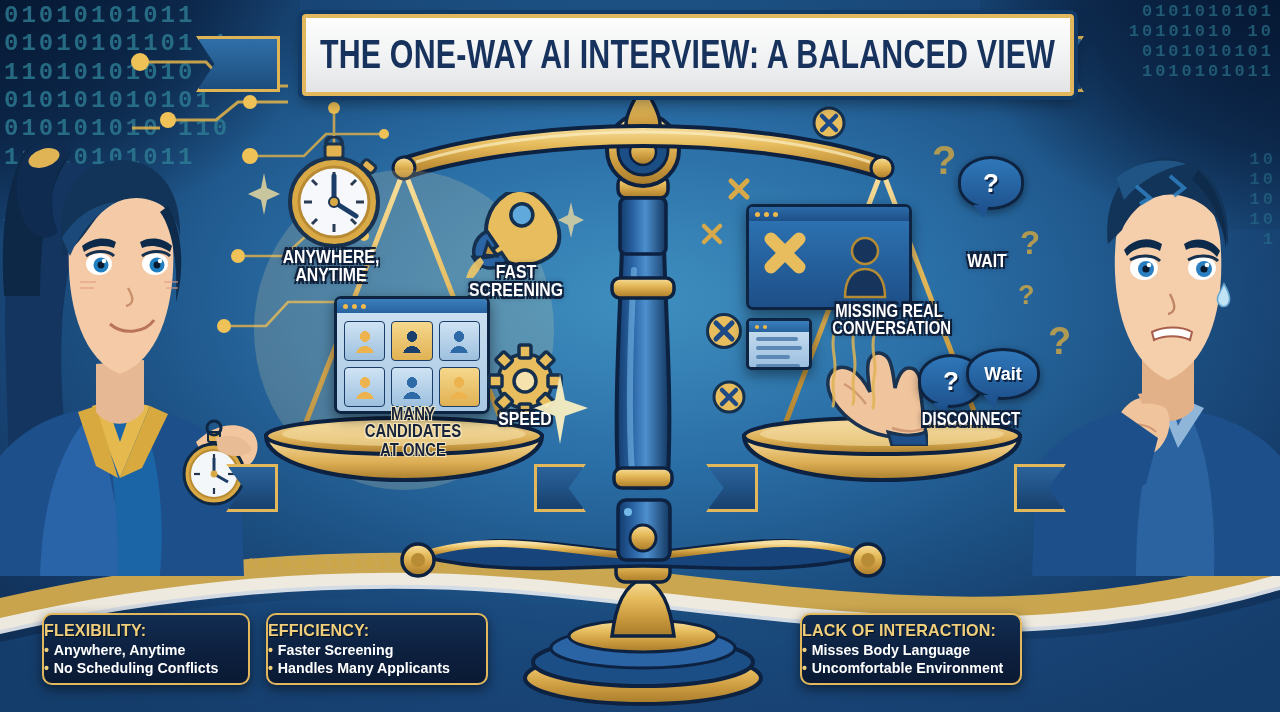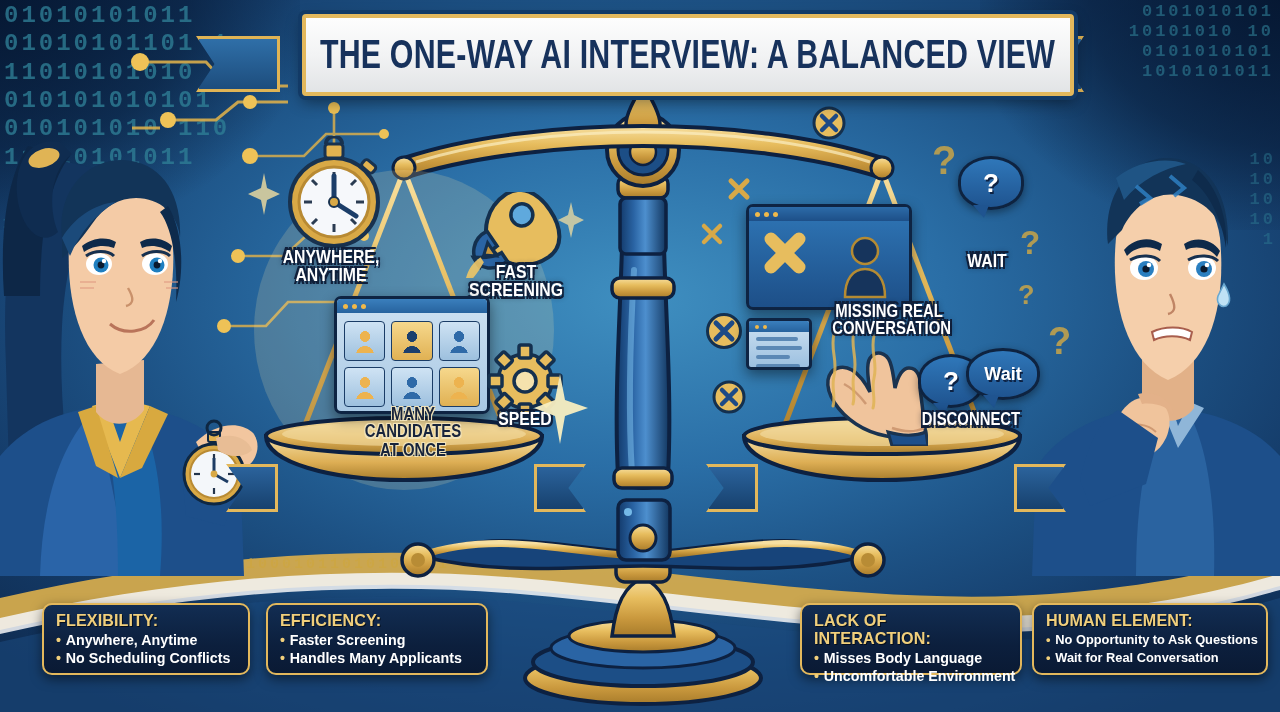--- a/index.html
+++ b/index.html
@@ -101,24 +101,24 @@
       0 0 6px rgba(10,20,40,.9);
     transform:scaleX(.93) scaleY(1.1);
   }
   .cap.dark {
     color:#18243c;
     text-shadow:1px 1px 0 #f2e3b8, -1px -1px 0 #f2e3b8, 1px -1px 0 #f2e3b8, -1px 1px 0 #f2e3b8;
   }
 
   
   .callout {
-    position:absolute; bottom:37px; height:72px;
+    position:absolute; bottom:27px; height:72px;
     background:linear-gradient(180deg,#122d52 0%,#0c1f3d 60%,#0a1a34 100%);
     border:2px solid #e3b85c; border-radius:10px;
-    padding:7px 12px 6px 12px;
+    padding:7px 12px 6px 0;
     box-shadow:0 4px 12px rgba(0,0,0,.5);
   }
   .callout h4 {
     font-size:17px; font-weight:700; color:#f0cf7c; text-transform:uppercase;
     line-height:18px; letter-spacing:.1px; transform:scaleX(.95); transform-origin:left center;
     text-shadow:1px 1px 0 rgba(0,0,0,.6);
   }
   .callout ul { list-style:none; margin-top:1px; }
   .callout li {
     font-size:15px; font-weight:700; color:#ffffff; line-height:18px;
@@ -665,21 +665,14 @@
       <li>Uncomfortable Environment</li>
     </ul>
   </div>
   <div class="callout co-2">
     <h4>Efficiency:</h4>
     <ul>
       <li>Faster Screening</li>
       <li>Handles Many Applicants</li>
     </ul>
   </div>
-  <div class="callout co-4">
-    <h4>Human Element:</h4>
-    <ul>
-      <li style="font-size:13.5px">No Opportunity to Ask Questions</li>
-      <li style="font-size:13.5px">Wait for Real Conversation</li>
-    </ul>
-  </div>
 
 </div>
 
 </body></html>

